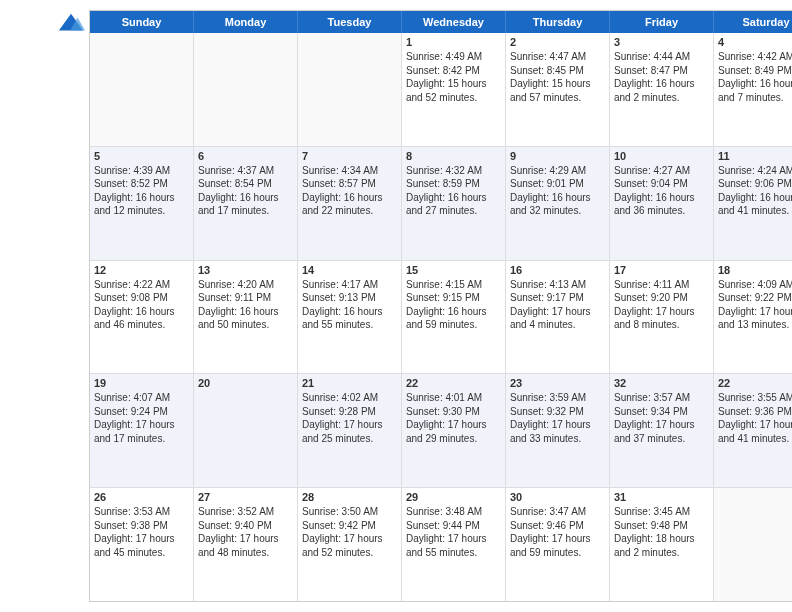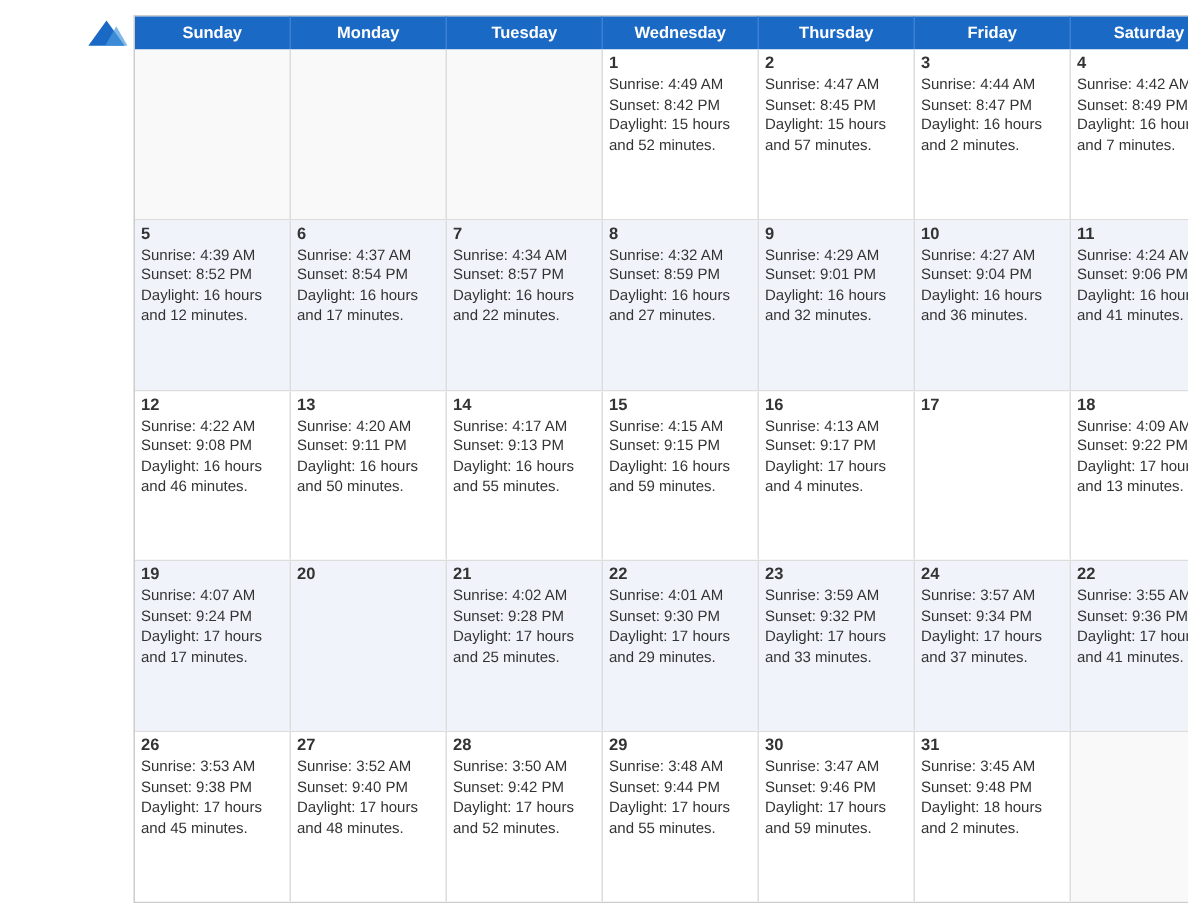--- a/index.html
+++ b/index.html
@@ -219,20 +219,21 @@
           <div class="cal-cell">
             <span class="day-num">15</span>
             <div class="cell-text">Sunrise: 4:15 AM<br>Sunset: 9:15 PM<br>Daylight: 16 hours and 59 minutes.</div>
           </div>
           <div class="cal-cell">
             <span class="day-num">16</span>
             <div class="cell-text">Sunrise: 4:13 AM<br>Sunset: 9:17 PM<br>Daylight: 17 hours and 4 minutes.</div>
           </div>
           <div class="cal-cell">
             <span class="day-num">17</span>
+            <div class="cell-text">Sunrise: 4:11 AM<br>Sunset: 9:20 PM<br>Daylight: 17 hours and 8 minutes.</div>
           </div>
           <div class="cal-cell">
             <span class="day-num">18</span>
             <div class="cell-text">Sunrise: 4:09 AM<br>Sunset: 9:22 PM<br>Daylight: 17 hours and 13 minutes.</div>
           </div>
         </div>
         <div class="cal-week alt-row">
           <div class="cal-cell">
             <span class="day-num">19</span>
             <div class="cell-text">Sunrise: 4:07 AM<br>Sunset: 9:24 PM<br>Daylight: 17 hours and 17 minutes.</div>
@@ -246,21 +247,21 @@
           </div>
           <div class="cal-cell">
             <span class="day-num">22</span>
             <div class="cell-text">Sunrise: 4:01 AM<br>Sunset: 9:30 PM<br>Daylight: 17 hours and 29 minutes.</div>
           </div>
           <div class="cal-cell">
             <span class="day-num">23</span>
             <div class="cell-text">Sunrise: 3:59 AM<br>Sunset: 9:32 PM<br>Daylight: 17 hours and 33 minutes.</div>
           </div>
           <div class="cal-cell">
-            <span class="day-num">24</span>
+            <span class="day-num">32</span>
             <div class="cell-text">Sunrise: 3:57 AM<br>Sunset: 9:34 PM<br>Daylight: 17 hours and 37 minutes.</div>
           </div>
           <div class="cal-cell">
             <span class="day-num">22</span>
             <div class="cell-text">Sunrise: 3:55 AM<br>Sunset: 9:36 PM<br>Daylight: 17 hours and 41 minutes.</div>
           </div>
         </div>
         <div class="cal-week">
           <div class="cal-cell">
             <span class="day-num">26</span>

